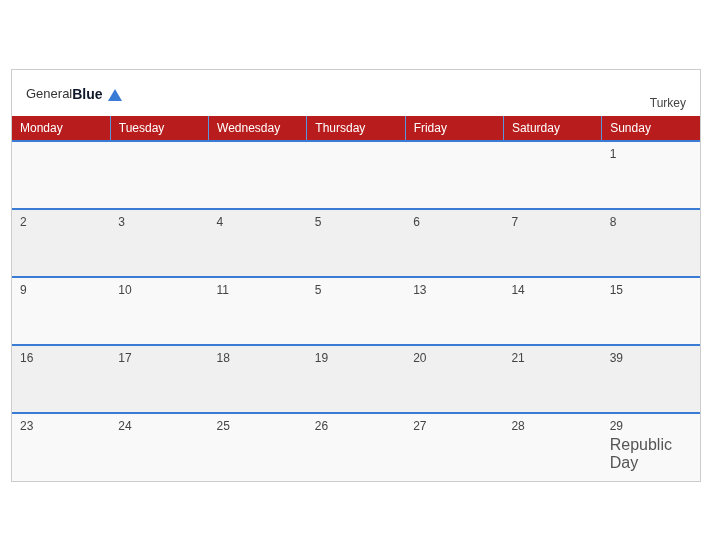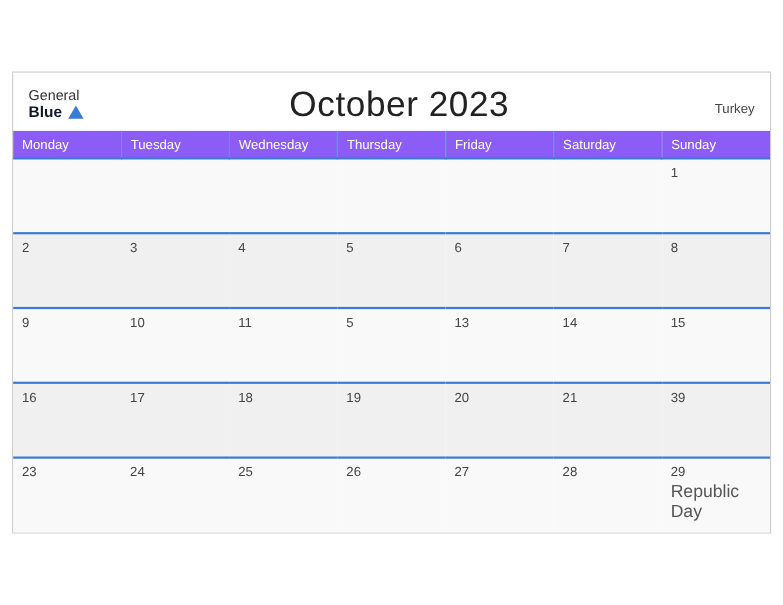--- a/index.html
+++ b/index.html
@@ -22,21 +22,21 @@
 
     .calendar-header {
       display: flex;
       align-items: center;
       justify-content: space-between;
       padding: 10px 14px 6px 14px;
     }
 
     .brand {
       display: flex;
-      flex-direction: column;
+      flex-direction: row;
       line-height: 1.1;
     }
 
     .brand-top {
       font-size: 13px;
       color: #333;
       font-weight: normal;
     }
 
     .brand-bottom {
@@ -63,21 +63,21 @@
       align-self: flex-start;
       margin-top: 16px;
     }
 
     .calendar-grid {
       width: 100%;
       border-collapse: collapse;
     }
 
     .calendar-grid thead tr {
-      background: #8b5cf6;
+      background: #b91c1c;
       color: #fff;
     }
 
     .calendar-grid thead th {
       padding: 5px 8px;
       font-size: 12px;
       font-weight: normal;
       text-align: left;
       border-right: 1px solid #5a95e0;
     }
@@ -135,21 +135,20 @@
 
 <div class="calendar-wrapper">
   <div class="calendar-header">
     <div class="brand">
       <span class="brand-top">General</span>
       <span class="brand-bottom">
         <span>Blue</span>
         <span class="brand-icon"></span>
       </span>
     </div>
-    <div class="calendar-title">October 2023</div>
     <div class="country-name">Turkey</div>
   </div>
 
   <table class="calendar-grid">
     <thead>
       <tr>
       <th>Monday</th>
           <th>Tuesday</th>
           <th>Wednesday</th>
           <th>Thursday</th>

